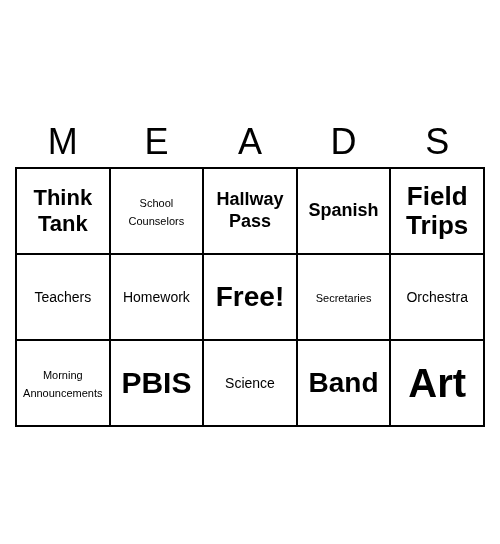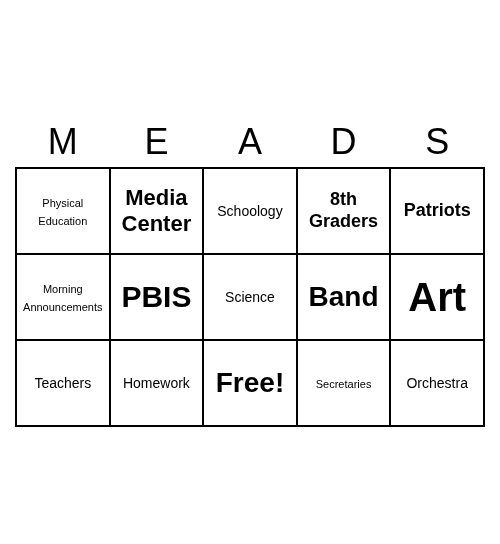--- a/index.html
+++ b/index.html
@@ -102,36 +102,36 @@
     <thead>
       <tr>
       <th class="header-cell">M</th>
           <th class="header-cell">E</th>
           <th class="header-cell">A</th>
           <th class="header-cell">D</th>
           <th class="header-cell">S</th>
         </tr>
     </thead>
     <tbody id="bingo-body">
+    <tr>
+          <td class="cell"><span class="cell-text large">Think Tank</span></td>
+          <td class="cell"><span class="cell-text small">School Counselors</span></td>
+          <td class="cell"><span class="cell-text medium">Hallway Pass</span></td>
+          <td class="cell"><span class="cell-text medium">Spanish</span></td>
+          <td class="cell"><span class="cell-text xlarge">Field Trips</span></td>
+        </tr>
         <tr>
-          <td class="cell"><span class="cell-text small">Physical Education</span></td>
-          <td class="cell"><span class="cell-text large">Media Center</span></td>
-          <td class="cell"><span class="cell-text">Schoology</span></td>
-          <td class="cell"><span class="cell-text medium">8th Graders</span></td>
-          <td class="cell"><span class="cell-text medium">Patriots</span></td>
+          <td class="cell"><span class="cell-text">Teachers</span></td>
+          <td class="cell"><span class="cell-text">Homework</span></td>
+          <td class="cell"><span class="cell-text free">Free!</span></td>
+          <td class="cell"><span class="cell-text small">Secretaries</span></td>
+          <td class="cell"><span class="cell-text">Orchestra</span></td>
         </tr>
         <tr>
           <td class="cell"><span class="cell-text small">Morning Announcements</span></td>
           <td class="cell"><span class="cell-text pbis">PBIS</span></td>
           <td class="cell"><span class="cell-text">Science</span></td>
           <td class="cell"><span class="cell-text band">Band</span></td>
           <td class="cell"><span class="cell-text art">Art</span></td>
         </tr>
-        <tr>
-          <td class="cell"><span class="cell-text">Teachers</span></td>
-          <td class="cell"><span class="cell-text">Homework</span></td>
-          <td class="cell"><span class="cell-text free">Free!</span></td>
-          <td class="cell"><span class="cell-text small">Secretaries</span></td>
-          <td class="cell"><span class="cell-text">Orchestra</span></td>
-        </tr>
       </tbody>
   </table>
 </div>
 
 </body></html>

